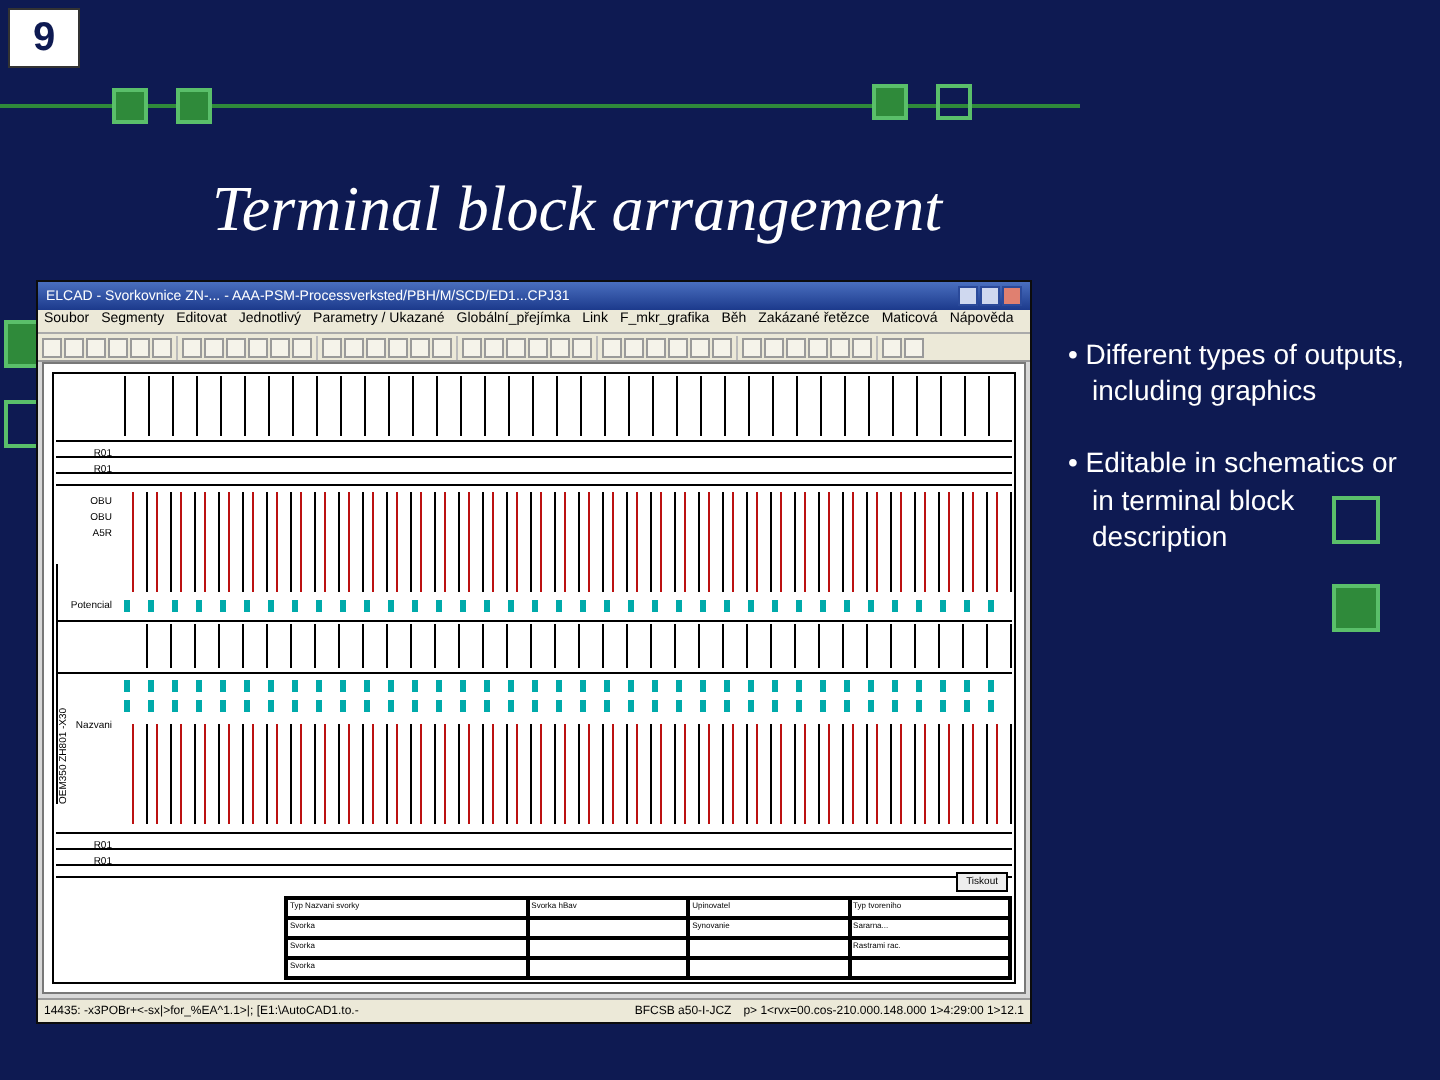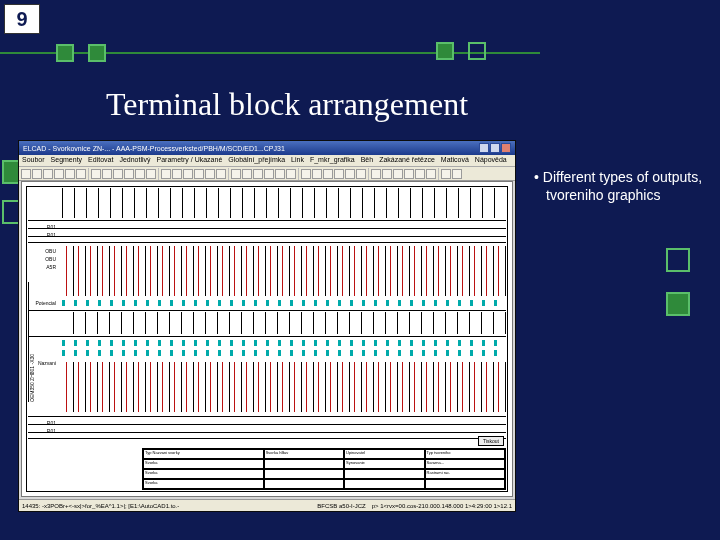--- a/index.html
+++ b/index.html
@@ -31,20 +31,21 @@
   .squares { position: absolute; display: flex; gap: 14px; }
   .sq { width: 18px; height: 18px; background: #2f8a3a; border: 2px solid #5abf6a; }
   .sq.big { width: 24px; height: 24px; }
   .sq.outline { background: transparent; border: 2px solid #5abf6a; }
   .title {
     position: absolute;
     top: 86px; left: 106px;
     font-size: 32px;
     font-family: "Times New Roman", serif;
     color: #fff;
+    font-style: italic;
   }
   .screenshot {
     position: absolute;
     top: 140px; left: 18px;
     width: 498px; height: 372px;
     background: #d8d8d8;
     border: 1px solid #0c0c0c;
     font-size: 6px;
     color: #000;
     overflow: hidden;
@@ -401,14 +402,15 @@
   </div>
 
   <div class="statusbar">
     <span>14435: -x3POBr+&lt;-sx|&gt;for_%EA^1.1&gt;|; [E1:\AutoCAD1.to.-</span>
     <span style="margin-left:auto">BFCSB   a50-I-JCZ</span>
     <span>p&gt; 1&lt;rvx=00.cos-210.000.148.000   1&gt;4:29:00   1&gt;12.1</span>
   </div>
 </div>
 
 <ul class="bullets">
-  <li>Different types of outputs, tvoreniho graphics</li>
+  <li>Different types of outputs, including graphics</li>
+  <li>Editable in schematics or in terminal block description</li>
 </ul>
 
 </body></html>

